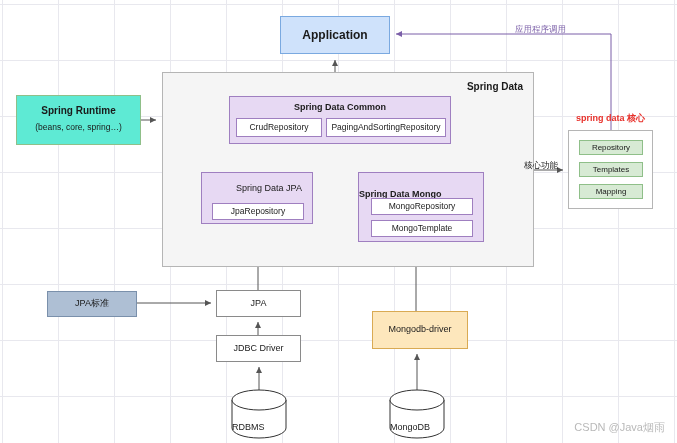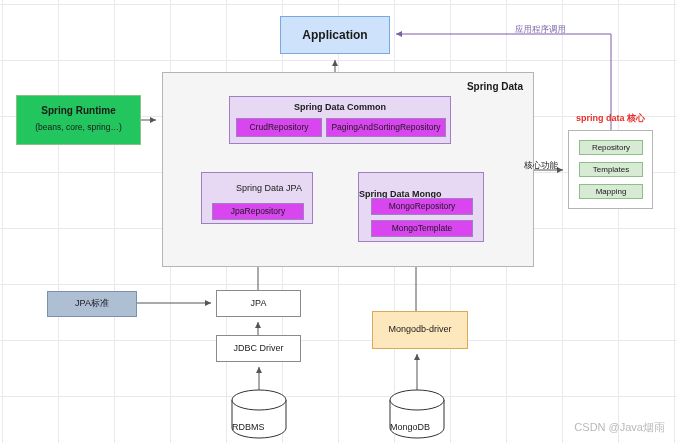--- a/index.html
+++ b/index.html
@@ -66,21 +66,21 @@
     background: #e7d9f3; border: 1px solid #9f7fc0;
     display: block;
     text-decoration: underline;
   }
   .sdc-title {
     position: absolute; left: 0; right: 0; top: 5px;
     text-align: center; font-size: 9px; font-weight: bold;
   }
   .inner-white {
     position: absolute; box-sizing: border-box;
-    background: #d946ef; border: 1px solid #9f7fc0;
+    background: #ffffff; border: 1px solid #9f7fc0;
     display: flex; align-items: center; justify-content: center;
     font-size: 8.5px; color: #1a1a1a;
   }
   .crud { left: 6px; top: 21px; width: 86px; height: 19px; }
   .paging { left: 96px; top: 21px; width: 120px; height: 19px; }
 
   
   .sdjpa-box {
     left: 201px; top: 172px; width: 112px; height: 52px;
     background: #e7d9f3; border: 1px solid #9f7fc0;
@@ -101,21 +101,21 @@
   .sdmongo-title {
     position: absolute; left: 0; right: 0; top: 16px;
     text-align: left; font-size: 9px; font-weight: bold;
   }
   .mongorepo { left: 12px; top: 25px; width: 102px; height: 17px; }
   .mongotmpl { left: 12px; top: 47px; width: 102px; height: 17px; }
 
   
   .runtime-box {
     left: 16px; top: 95px; width: 125px; height: 50px;
-    background: #22c55e; border: 1px solid #8fbf89;
+    background: #5eead4; border: 1px solid #8fbf89;
     display: block;
   }
   .runtime-title {
     position: absolute; left: 0; right: 0; top: 9px;
     text-align: center; font-size: 10px; font-weight: bold;
   }
   .runtime-sub {
     position: absolute; left: 0; right: 0; top: 26px;
     text-align: center; font-size: 8.5px;
   }

